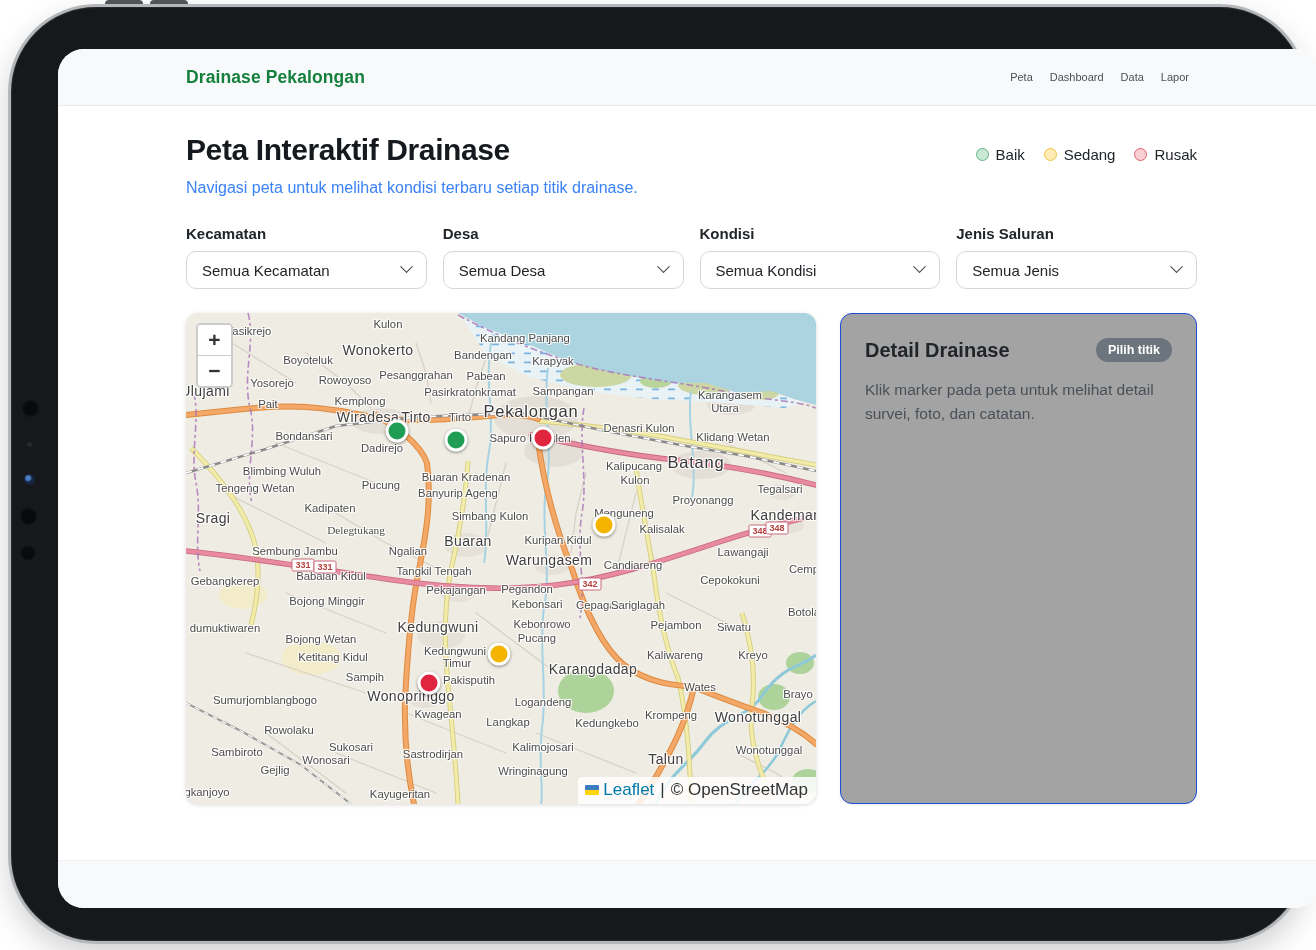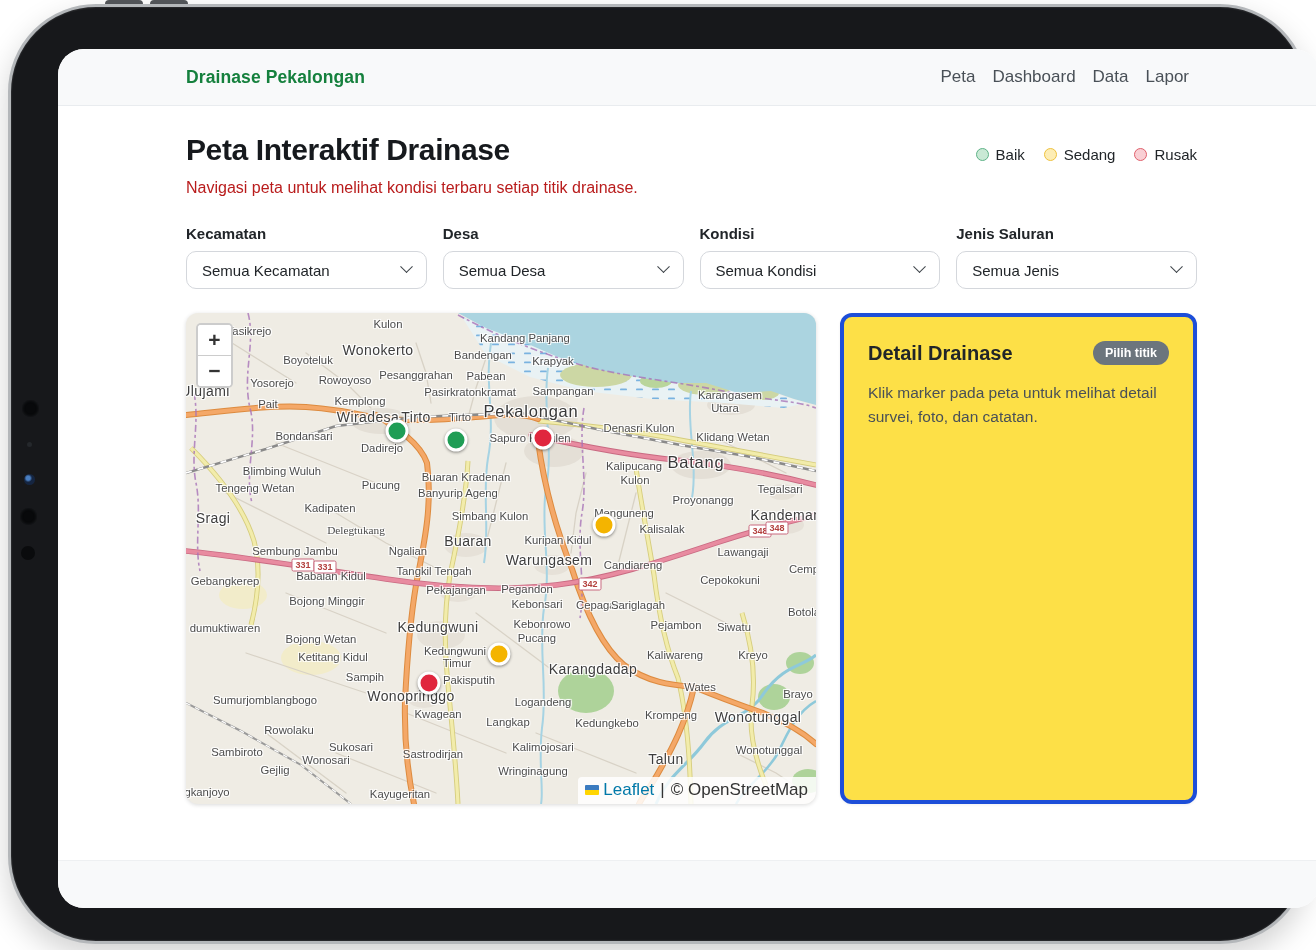--- a/index.html
+++ b/index.html
@@ -13,27 +13,27 @@
           box-shadow:inset 0 0 2px rgba(255,255,255,.25), 0 12px 30px rgba(0,0,0,.18);}
   .cam-dot{position:absolute;border-radius:50%;}
   .screen{position:absolute;left:47px;top:42px;width:1262px;height:859px;background:#ffffff;
           border-radius:26px;overflow:hidden;}
 
   
   .app-header{height:57px;background:#f8f9fa;border-bottom:1px solid #e9ecef;display:flex;
               align-items:center;justify-content:space-between;padding:0 131px 0 128px;box-sizing:border-box;}
   .brand{font-size:17.5px;font-weight:700;color:#15803d;letter-spacing:.1px;}
   .nav{display:flex;gap:17px;}
-  .nav-link{font-size:17px;color:#495057;cursor:pointer;text-decoration:none;}
+  .nav-link{font-size:11px;color:#495057;cursor:pointer;text-decoration:none;}
 
   
   .main{padding:0 123px 0 128px;}
   .page-head{display:flex;justify-content:space-between;align-items:flex-start;margin-top:26px;}
   .page-title{font-size:30px;line-height:36px;font-weight:800;color:#16191d;letter-spacing:-.4px;margin:0;}
-  .page-subtitle{margin-top:11px;font-size:16px;color:#b91c1c;}
+  .page-subtitle{margin-top:11px;font-size:16px;color:#3b82f6;}
   .legend{display:flex;gap:19px;margin-top:14px;}
   .legend-item{display:flex;align-items:center;gap:7px;font-size:15px;color:#212529;}
   .legend-dot{width:13px;height:13px;border-radius:50%;box-sizing:border-box;border:1.5px solid;}
 
   .filters{display:grid;grid-template-columns:repeat(4,1fr);gap:16px;margin-top:28px;}
   .filter-label{font-size:15px;font-weight:700;color:#212529;margin-bottom:9px;}
   .select-box{height:38px;border:1.5px solid #d4d7dc;border-radius:10px;background:#fff;display:flex;
               align-items:center;justify-content:space-between;padding:0 15px;box-sizing:border-box;cursor:pointer;}
   .select-value{font-size:15px;color:#212529;}
   .caret{width:8px;height:8px;border-right:1.7px solid #3f454b;border-bottom:1.7px solid #3f454b;
@@ -62,21 +62,21 @@
   .zoom-btn:first-child{border-bottom:1px solid #ccc;}
   .attribution{position:absolute;right:0;bottom:0;background:rgba(255,255,255,.85);padding:3px 8px 4px 7px;
                font-size:17px;color:#333;display:flex;align-items:center;gap:4px;border-top-left-radius:4px;}
   .flag{width:14px;height:10px;display:inline-block;border-radius:1px;overflow:hidden;flex:none;}
   .flag .b{height:5px;background:#3b7bbf;}
   .flag .y{height:5px;background:#ffd500;}
   .leaflet-link{color:#0078a8;cursor:pointer;text-decoration:none;}
   .attr-sep{color:#333;margin:0 2px;}
 
   
-  .detail-card{flex:1;height:491px;border:4px solid #1d4ed8;border-radius:12px;background:#fde047;
+  .detail-card{flex:1;height:491px;border:1px solid #1d4ed8;border-radius:12px;background:#a3a3a3;
                box-shadow:0 1px 3px rgba(0,0,0,.06);padding:24px;box-sizing:border-box;}
   .detail-head{display:flex;align-items:center;justify-content:space-between;}
   .detail-title{font-size:20px;font-weight:700;color:#212529;margin:0;}
   .badge{background:#6c757d;color:#fff;font-size:12.5px;font-weight:700;padding:5px 12px;border-radius:999px;}
   .detail-body{margin-top:16px;font-size:15.5px;line-height:1.55;color:#495057;}
 
   .app-footer{position:absolute;left:0;right:0;bottom:0;height:47px;background:#f8f9fa;border-top:1px solid #eef0f2;}
 </style>
 </head>
 <body>

